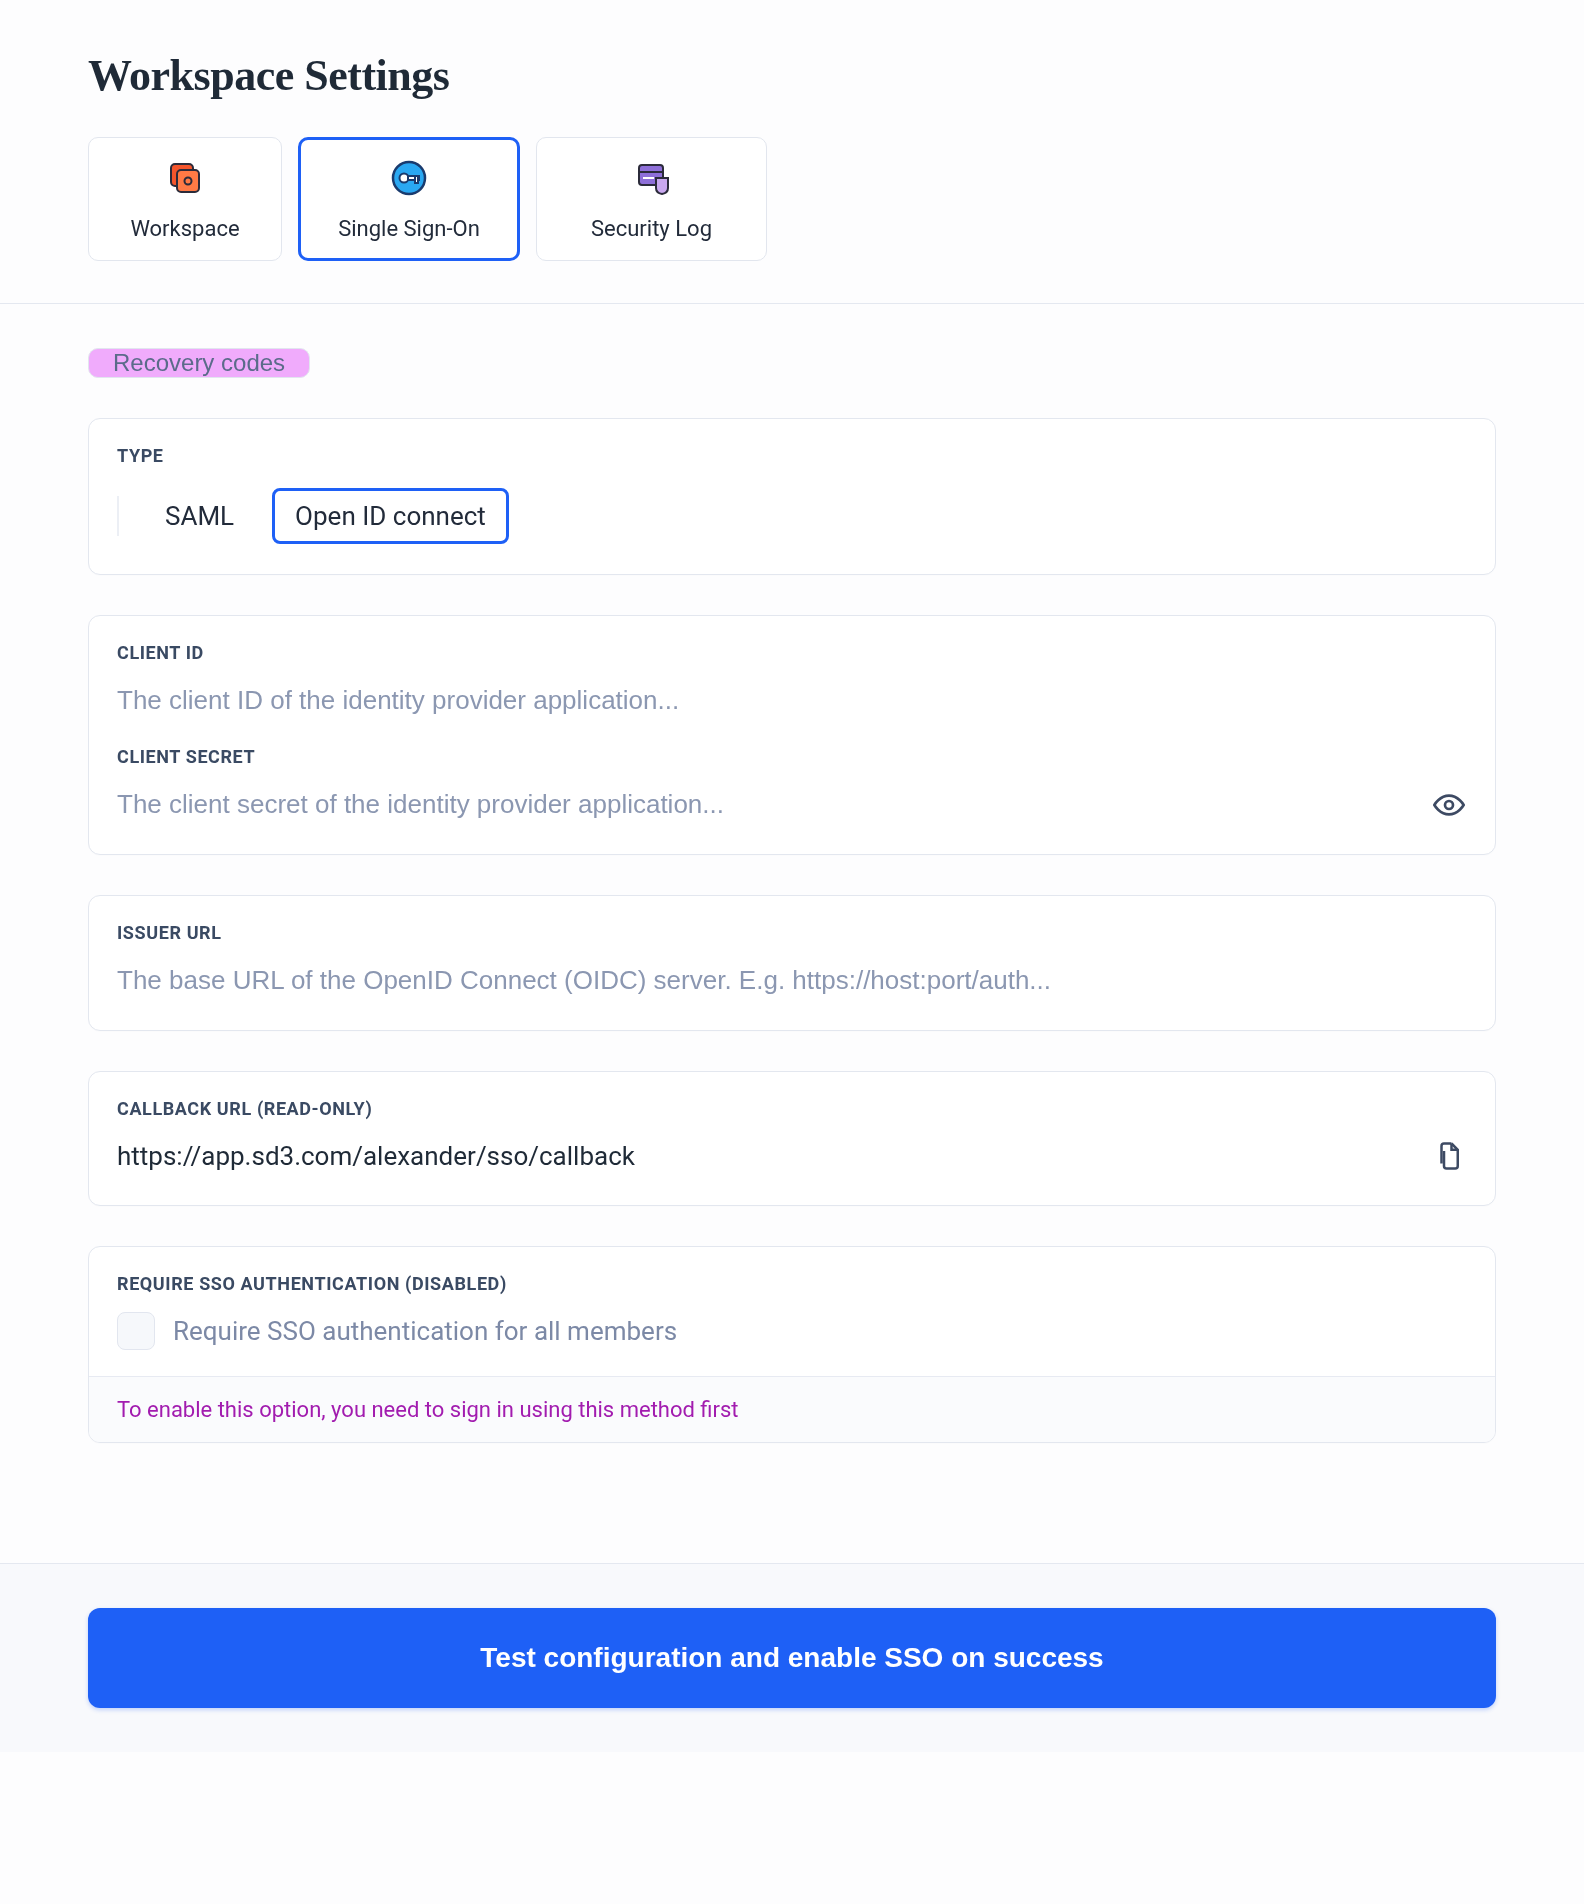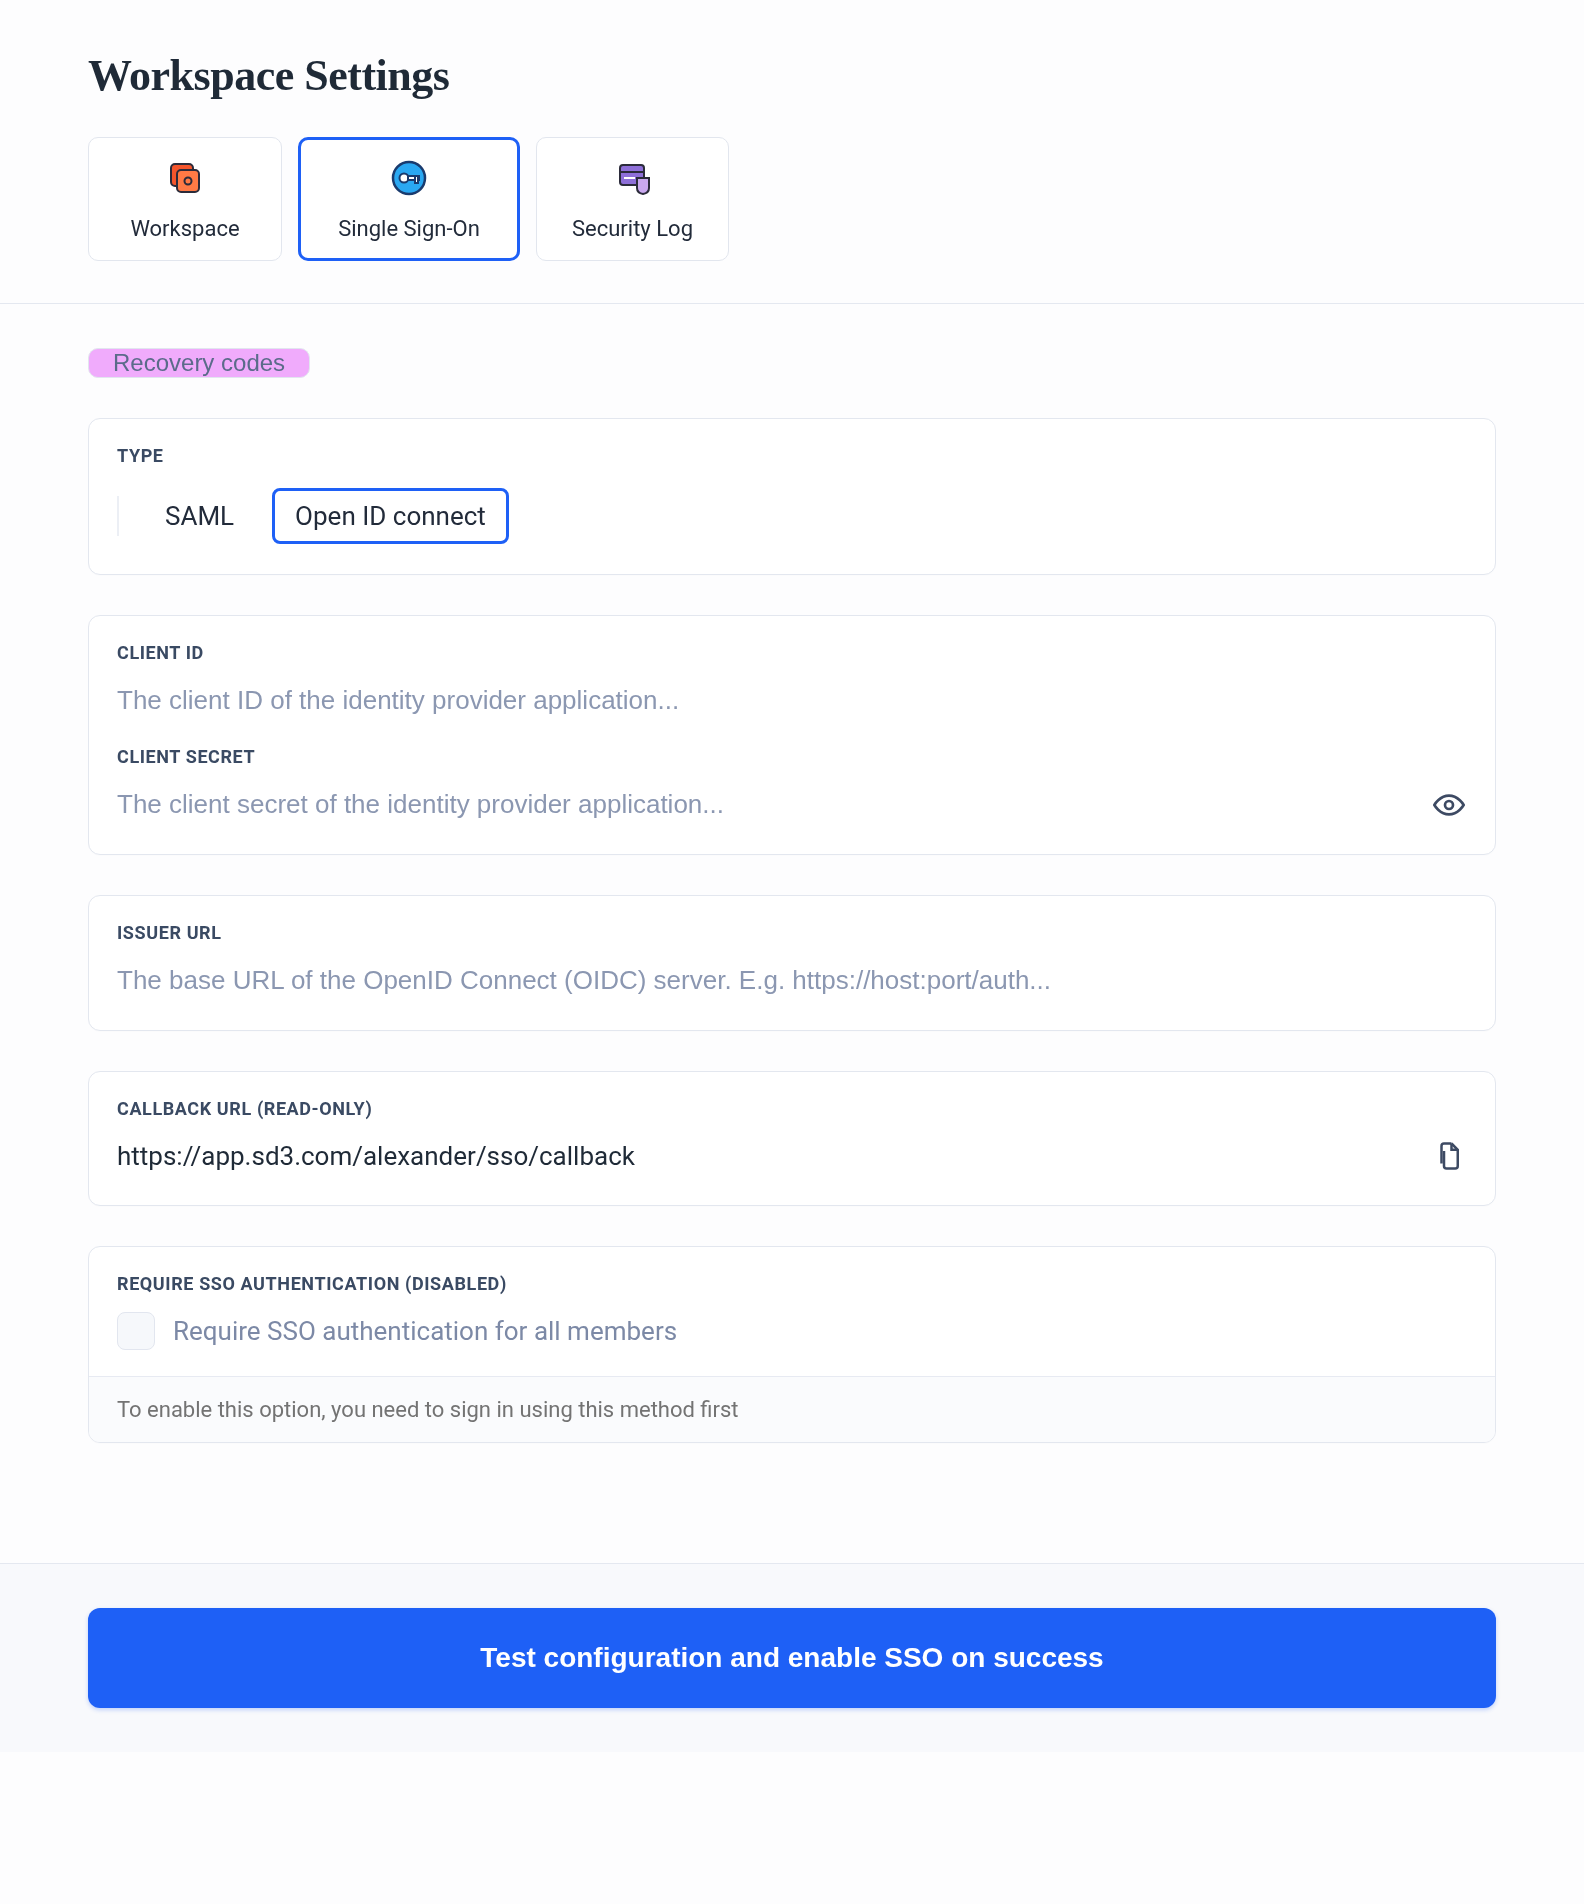--- a/index.html
+++ b/index.html
@@ -49,21 +49,21 @@
     border: 3px solid #1e60f6;
   }
   .tab-icon { width: 40px; height: 40px; display: flex; align-items: center; justify-content: center; }
   .tab-label {
     font-size: 22px;
     font-weight: 400;
     color: #222b3a;
   }
   .tab-sso .tab-label, .tab-seclog .tab-label { font-size: 22px; }
   .tab-sso { width: 222px; }
-  .tab-seclog { width: 193px; }
+  .tab-seclog { width: 231px; }
 
   .divider-line {
     border: none;
     border-top: 1px solid #e4e8f0;
     margin: 0;
   }
 
   .content {
     padding: 44px 88px 0 88px;
   }
@@ -170,21 +170,21 @@
   }
   .checkbox-label {
     font-size: 26px;
     color: #7c89a6;
   }
   .require-note {
     border-top: 1px solid #e7eaf2;
     background: #fafbfd;
     padding: 20px 28px;
     font-size: 22px;
-    color: #737373;
+    color: #a21caf;
   }
 
   .footer-bar {
     margin-top: 120px;
     border-top: 1px solid #e4e8f0;
     padding: 44px 88px 44px 88px;
     background: #f8f9fc;
   }
   .primary-btn {
     width: 100%;

